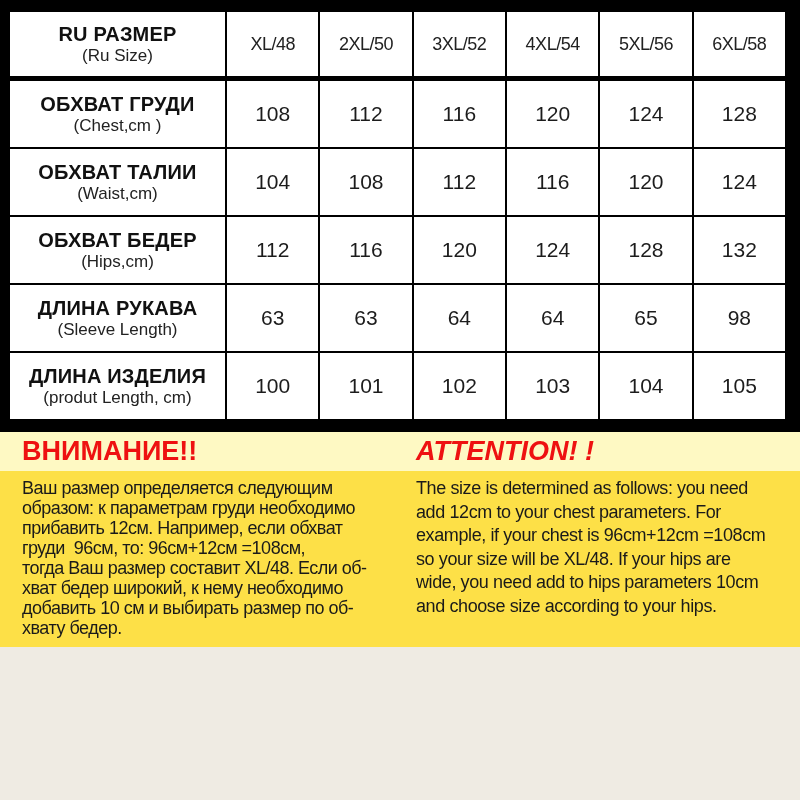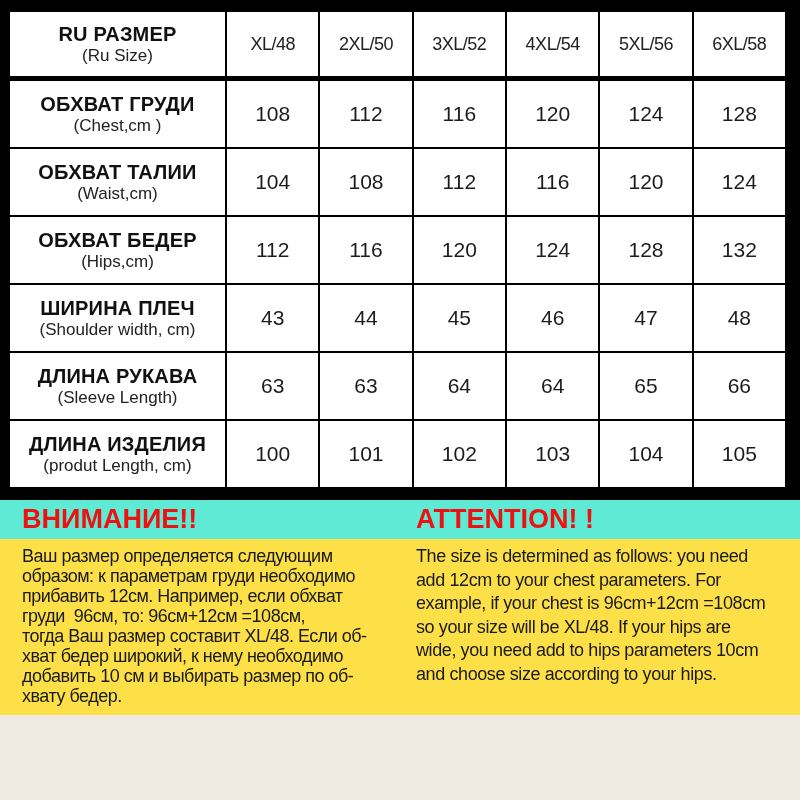--- a/index.html
+++ b/index.html
@@ -49,33 +49,33 @@
     font-size: 17px;
     color: #222;
     line-height: 20px;
   }
   .size-cell { font-size: 18px; font-weight: normal; color: #222; letter-spacing: -0.5px; }
   .value-cell { font-size: 21px; color: #1c1c1c; }
 
   
   .notes-band {
     flex: 0 0 39px;
-    background: #5eead4;
+    background: #fef9c3;
     display: flex;
     align-items: center;
   }
   .note-heading {
     font-weight: bold;
     font-size: 27px;
     color: #ee1111;
     line-height: 39px;
     white-space: nowrap;
   }
   .note-heading.ru { width: 378px; padding-left: 22px; }
-  .note-heading.en { padding-left: 16px; }
+  .note-heading.en { padding-left: 16px; font-style: italic; }
 
   .notes-body {
     flex: 0 0 176px;
     background: #fde047;
     display: flex;
   }
   .note-col { box-sizing: border-box; overflow: hidden; }
   .note-col.ru { width: 400px; padding: 7px 4px 0 22px; }
   .note-col.en { width: 400px; padding: 6px 2px 0 16px; }
   .note-text {
@@ -151,44 +151,32 @@
         </td>
         <td class="value-cell">112</td>
         <td class="value-cell">116</td>
         <td class="value-cell">120</td>
         <td class="value-cell">124</td>
         <td class="value-cell">128</td>
         <td class="value-cell">132</td>
       </tr>
 
 
-      <tr class="data-row">
-        <td>
-          <span class="label-main">ШИРИНА ПЛЕЧ</span>
-          <span class="label-sub">(Shoulder width, cm)</span>
-        </td>
-        <td class="value-cell">43</td>
-        <td class="value-cell">44</td>
-        <td class="value-cell">45</td>
-        <td class="value-cell">46</td>
-        <td class="value-cell">47</td>
-        <td class="value-cell">48</td>
-      </tr>
 
       <tr class="data-row">
         <td>
           <span class="label-main">ДЛИНА РУКАВА</span>
           <span class="label-sub">(Sleeve Length)</span>
         </td>
         <td class="value-cell">63</td>
         <td class="value-cell">63</td>
         <td class="value-cell">64</td>
         <td class="value-cell">64</td>
         <td class="value-cell">65</td>
-        <td class="value-cell">66</td>
+        <td class="value-cell">98</td>
       </tr>
 
       <tr class="data-row">
         <td>
           <span class="label-main">ДЛИНА ИЗДЕЛИЯ</span>
           <span class="label-sub">(produt Length, cm)</span>
         </td>
         <td class="value-cell">100</td>
         <td class="value-cell">101</td>
         <td class="value-cell">102</td>

